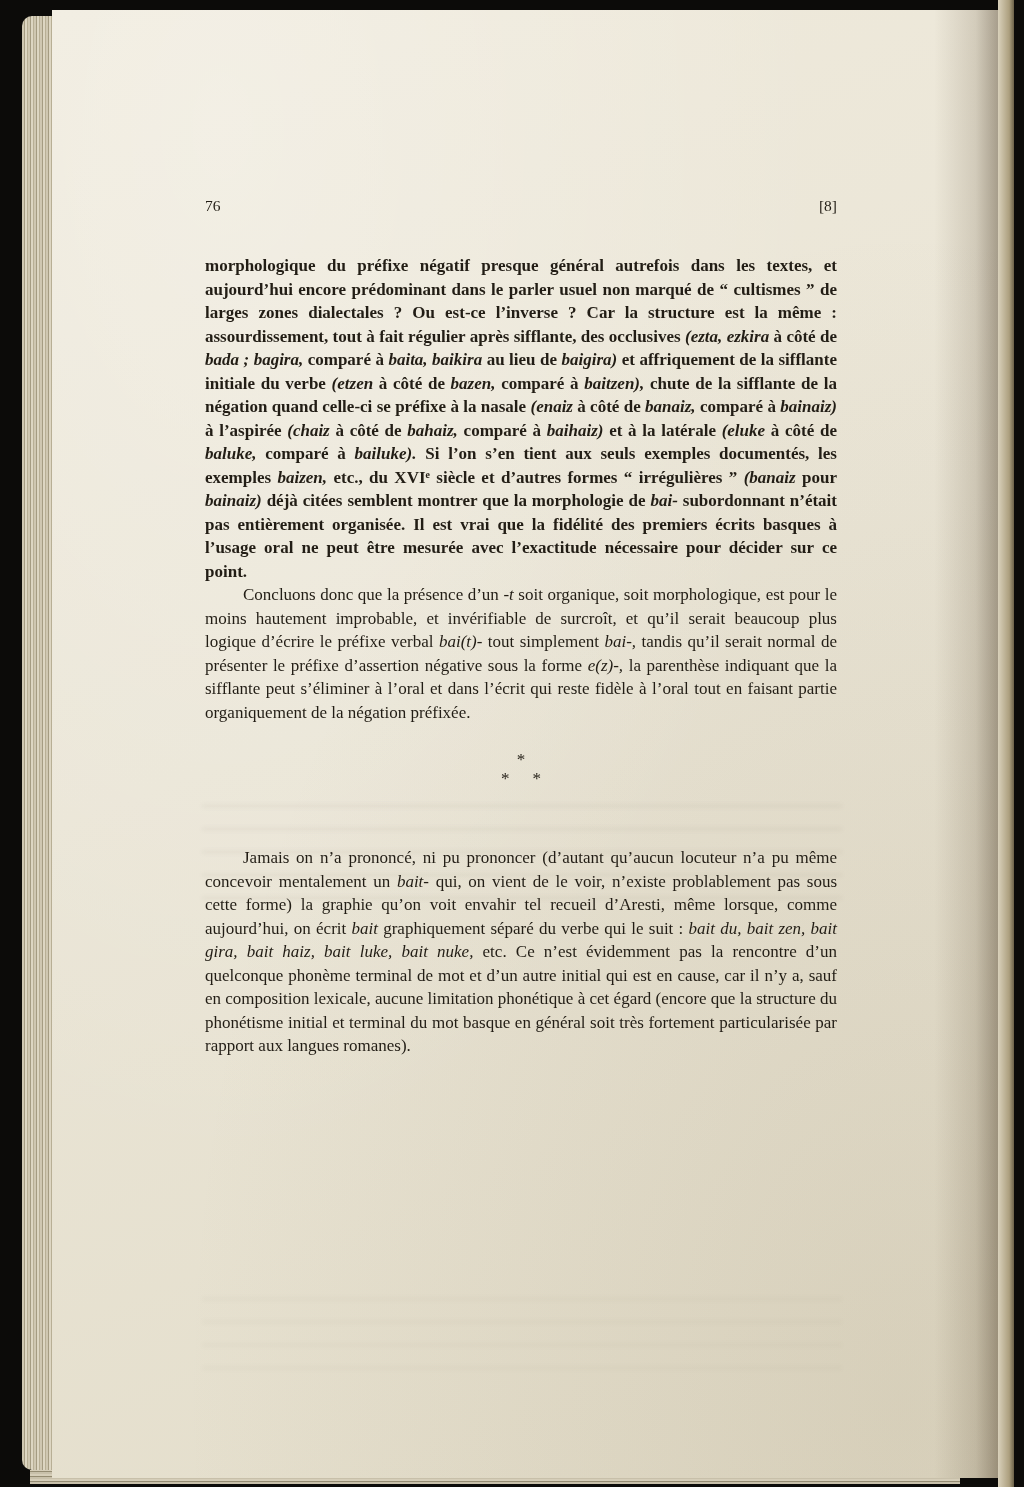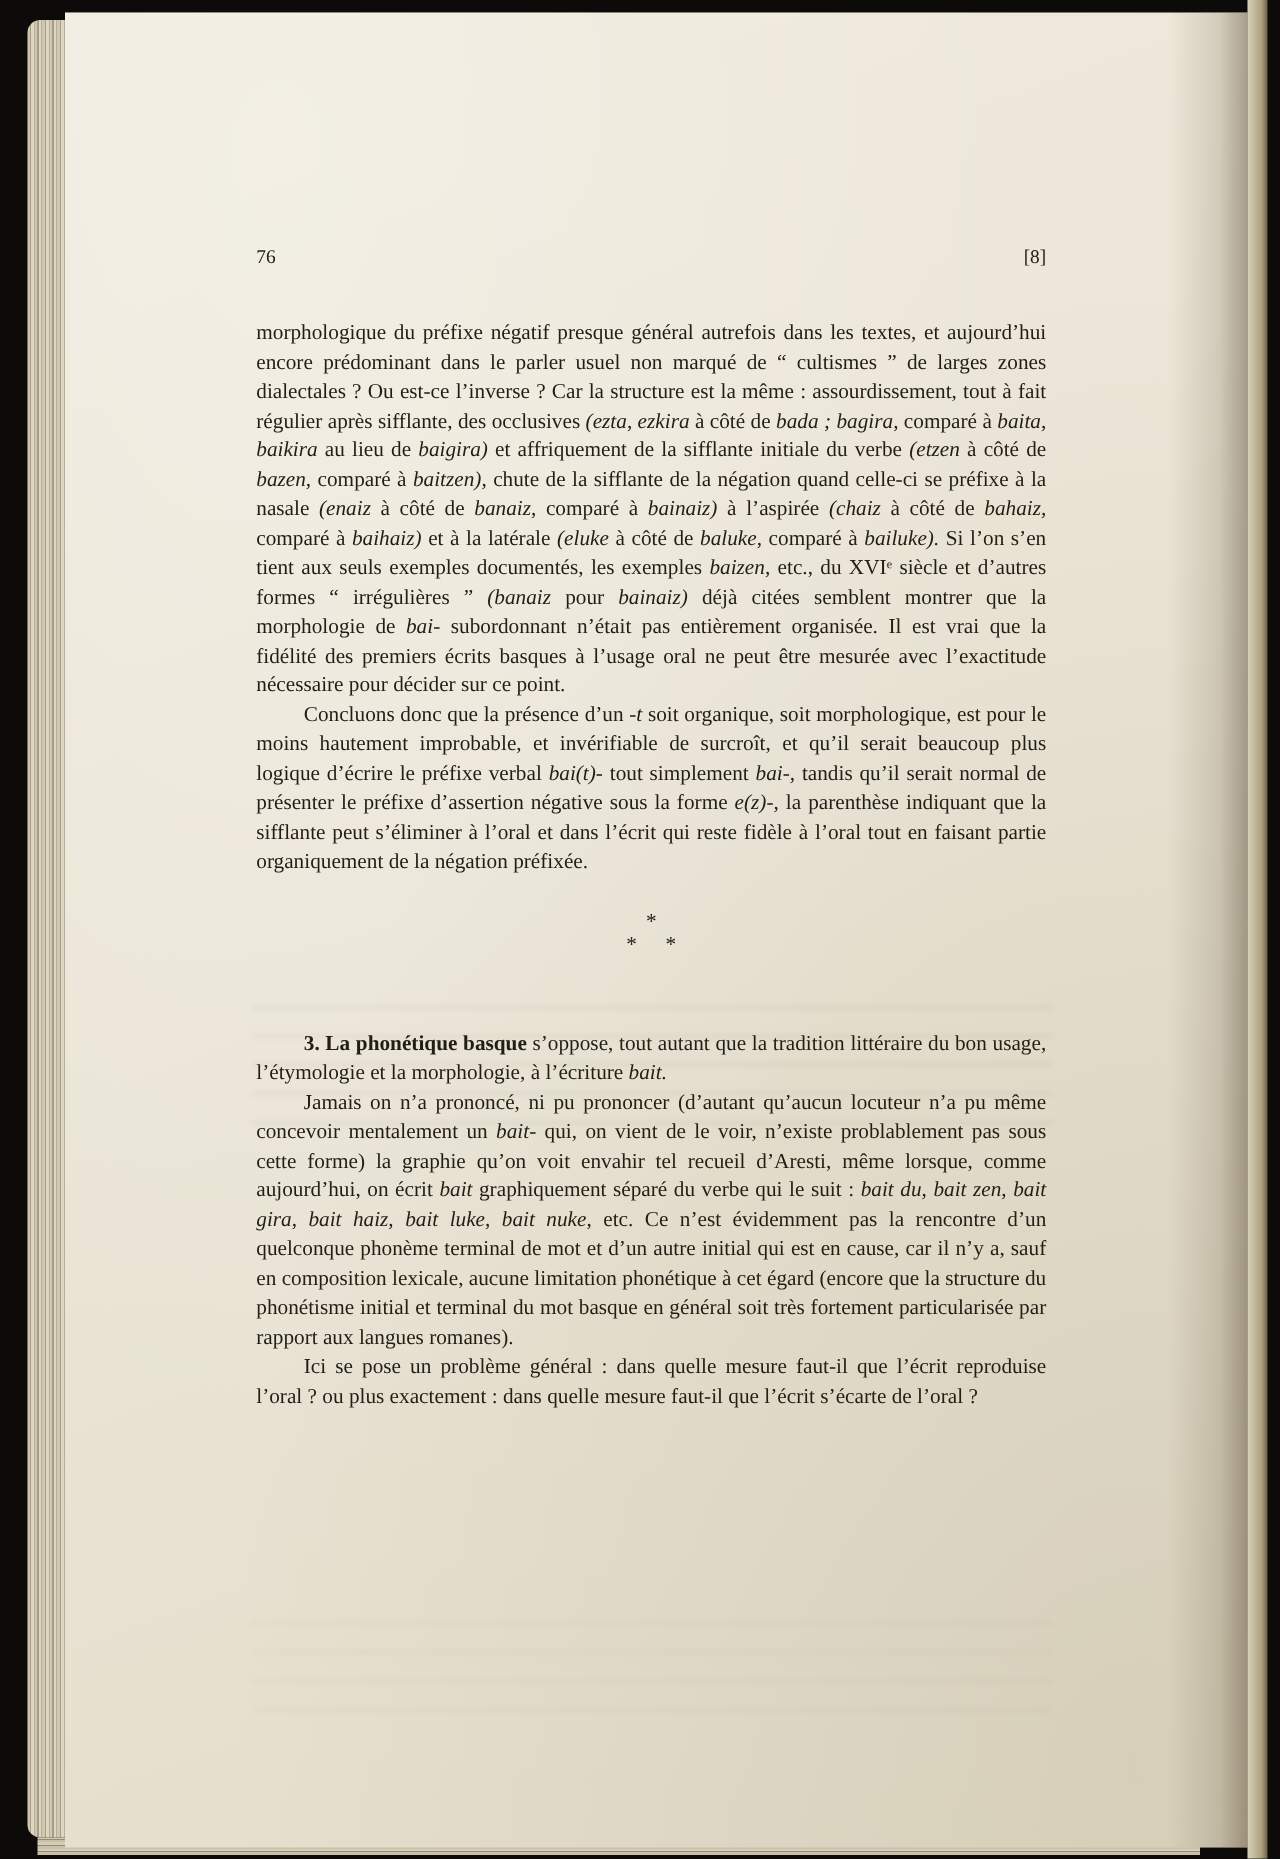--- a/index.html
+++ b/index.html
@@ -63,21 +63,21 @@
     position:absolute; left:153px; top:186px; width:632px;
     color:#221d15; font-size:17px; line-height:23.5px; text-align:justify;
   }
   .page-header {
     display:flex; justify-content:space-between; align-items:center;
     font-size:15.5px; line-height:20px; margin-bottom:38px;
     text-align:left;
   }
   .running-title { letter-spacing:.045em; word-spacing:.25em; }
   .content p { margin:0; text-indent:38px; }
-  .content p.flush { text-indent:0; }
+  .content p.flush { text-indent:0;font-weight:bold; }
   .sep { margin:26px 0 58px; text-align:center; font-size:17px; line-height:19px; text-indent:0; }
   .sep .l2 { word-spacing:1.1em; }
   i { font-style:italic; }
   b { font-weight:bold; }
 </style>
 </head>
 <body>
 
 <div class="photo">
 
@@ -97,23 +97,21 @@
       </div>
 
       <p class="flush"><span>morphologique du préfixe négatif presque général autrefois dans les textes, et aujourd’hui encore prédominant dans le parler usuel non marqué de “&nbsp;cultismes&nbsp;” de larges zones dialectales&nbsp;? Ou est-ce l’inverse&nbsp;? Car la structure est la même&nbsp;: assourdissement, tout à fait régulier après sifflante, des occlusives </span><i>(ezta, ezkira</i><span> à côté de </span><i>bada&nbsp;; bagira,</i><span> comparé à </span><i>baita, baikira</i><span> au lieu de </span><i>baigira)</i><span> et affriquement de la sifflante initiale du verbe </span><i>(etzen</i><span> à côté de </span><i>bazen,</i><span> comparé à </span><i>baitzen),</i><span> chute de la sifflante de la négation quand celle-ci se préfixe à la nasale </span><i>(enaiz</i><span> à côté de </span><i>banaiz,</i><span> comparé à </span><i>bainaiz)</i><span> à l’aspirée </span><i>(chaiz</i><span> à côté de </span><i>bahaiz,</i><span> comparé à </span><i>baihaiz)</i><span> et à la latérale </span><i>(eluke</i><span> à côté de </span><i>baluke,</i><span> comparé à </span><i>bailuke).</i><span> Si l’on s’en tient aux seuls exemples documentés, les exemples </span><i>baizen,</i><span> etc., du XVIᵉ siècle et d’autres formes “&nbsp;irrégulières&nbsp;” </span><i>(banaiz</i><span> pour </span><i>bainaiz)</i><span> déjà citées semblent montrer que la morphologie de </span><i>bai-</i><span> subordonnant n’était pas entièrement organisée. Il est vrai que la fidélité des premiers écrits basques à l’usage oral ne peut être mesurée avec l’exactitude nécessaire pour décider sur ce point.</span></p>
       <p><span>Concluons donc que la présence d’un </span><i>-t</i><span> soit organique, soit morphologique, est pour le moins hautement improbable, et invérifiable de surcroît, et qu’il serait beaucoup plus logique d’écrire le préfixe verbal </span><i>bai(t)-</i><span> tout simplement </span><i>bai-,</i><span> tandis qu’il serait normal de présenter le préfixe d’assertion négative sous la forme </span><i>e(z)-,</i><span> la parenthèse indiquant que la sifflante peut s’éliminer à l’oral et dans l’écrit qui reste fidèle à l’oral tout en faisant partie organiquement de la négation préfixée.</span></p>
 
       <div class="sep">
         <div class="l1">*</div>
         <div class="l2">* *</div>
       </div>
 
-      <p><b>3. La phonétique basque</b><span> s’oppose, tout autant que la tradition littéraire du bon usage, l’étymologie et la morphologie, à l’écriture </span><i>bait.</i></p>
       <p><span>Jamais on n’a prononcé, ni pu prononcer (d’autant qu’aucun locuteur n’a pu même concevoir mentalement un </span><i>bait-</i><span> qui, on vient de le voir, n’existe problablement pas sous cette forme) la graphie qu’on voit envahir tel recueil d’Aresti, même lorsque, comme aujourd’hui, on écrit </span><i>bait</i><span> graphiquement séparé du verbe qui le suit&nbsp;: </span><i>bait du, bait zen, bait gira, bait haiz, bait luke, bait nuke,</i><span> etc. Ce n’est évidemment pas la rencontre d’un quelconque phonème terminal de mot et d’un autre initial qui est en cause, car il n’y a, sauf en composition lexicale, aucune limitation phonétique à cet égard (encore que la structure du phonétisme initial et terminal du mot basque en général soit très fortement particularisée par rapport aux langues romanes).</span></p>
-      <p><span>Ici se pose un problème général&nbsp;: dans quelle mesure faut-il que l’écrit reproduise l’oral&nbsp;? ou plus exactement&nbsp;: dans quelle mesure faut-il que l’écrit s’écarte de l’oral&nbsp;?</span></p>
 
     </div>
 
   </div>
 
   <div class="facing-edge"></div>
 
 </div>
 
 </body></html>

